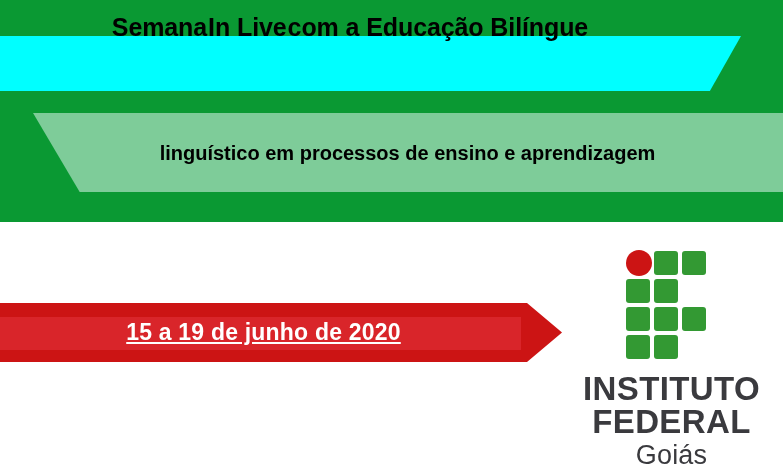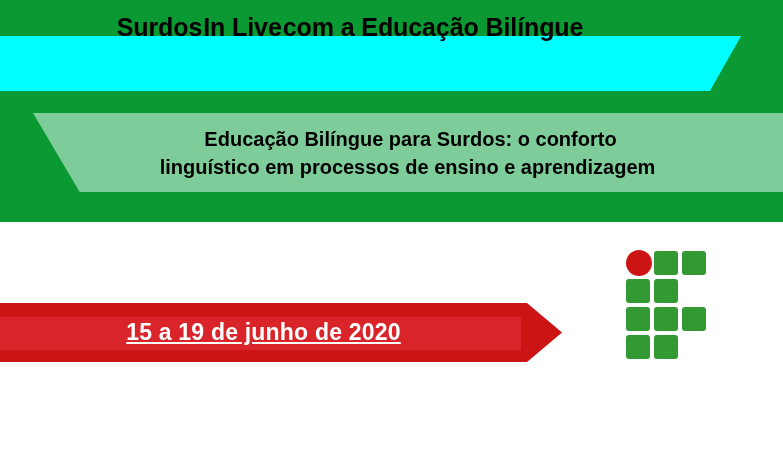--- a/index.html
+++ b/index.html
@@ -176,42 +176,46 @@
 </style>
 </head>
 <body>
 
 <div id="poster">
 
   <div class="header-green"></div>
 
   <div class="title-band"></div>
   <div class="title-text">
-    <span>Surdos </span>
+    <span>Semana </span>
       <span class="em">In Live</span>
       <span> com a Educação Bilíngue</span>
   </div>
 
   <div class="subtitle-band"></div>
   <div class="subtitle-text">
-    <span class="ln ln1">Educação Bilíngue para Surdos: o conforto</span>
     <span class="ln ln2">linguístico em processos de ensino e aprendizagem</span>
   </div>
 
   <div class="date-arrow"></div>
   <div class="date-arrow-inner"></div>
   <div class="date-text">15 a 19 de junho de 2020</div>
 
   <div class="logo">
     <div class="logo-dot" style="left:0px;   top:0px;"></div>
     <div class="logo-cell" style="left:28px;  top:1px;"></div>
     <div class="logo-cell" style="left:56px;  top:1px;"></div>
     <div class="logo-cell" style="left:0px;   top:29px;"></div>
     <div class="logo-cell" style="left:28px;  top:29px;"></div>
     <div class="logo-cell" style="left:0px;   top:57px;"></div>
     <div class="logo-cell" style="left:28px;  top:57px;"></div>
     <div class="logo-cell" style="left:56px;  top:57px;"></div>
     <div class="logo-cell" style="left:0px;   top:85px;"></div>
     <div class="logo-cell" style="left:28px;  top:85px;"></div>
   </div>
 
+  <div class="logo-wordmark">
+    <div class="wm-line1">INSTITUTO</div>
+    <div class="wm-line2">FEDERAL</div>
+    <div class="wm-line3">Goiás</div>
+  </div>
 
 </div>
 
 </body></html>

